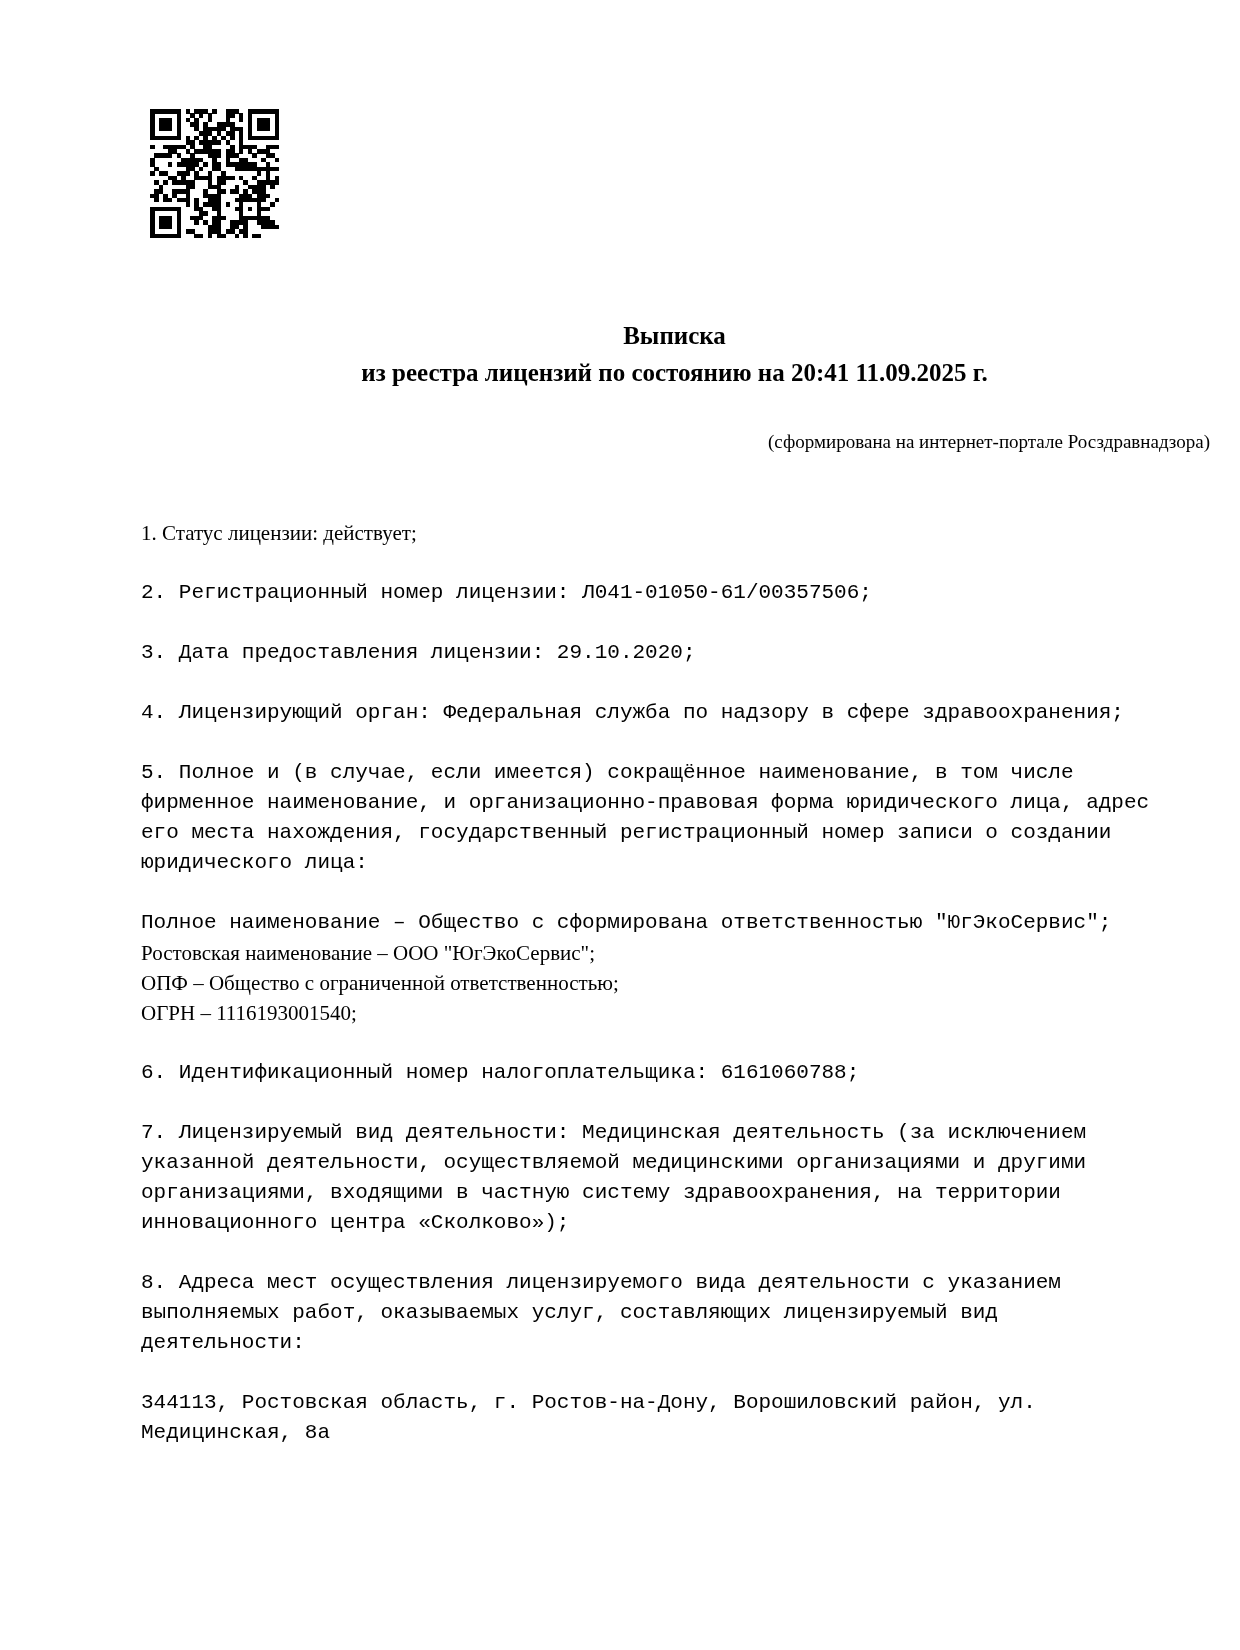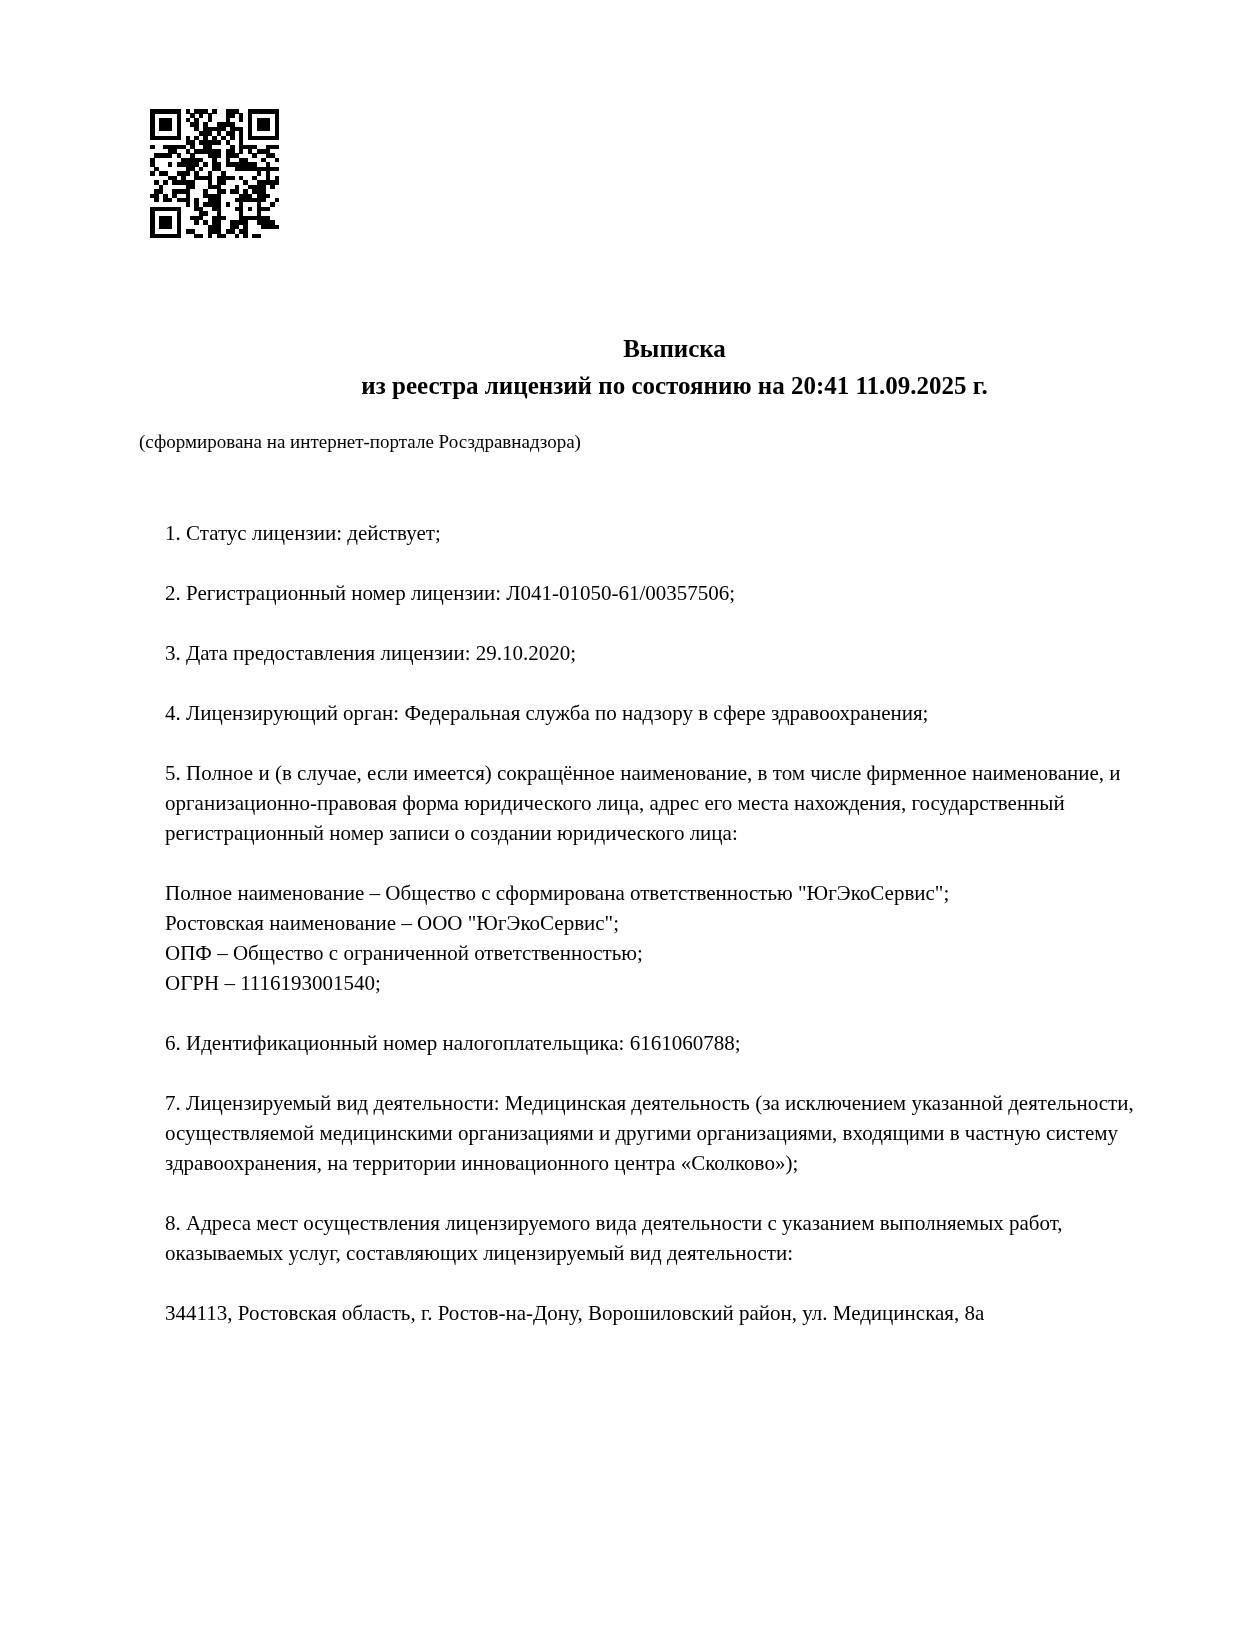--- a/index.html
+++ b/index.html
@@ -25,52 +25,52 @@
   }
   .qr svg {
     display: block;
     width: 129px;
     height: 129px;
     shape-rendering: crispEdges;
   }
   .title-block {
     position: absolute;
     left: 139px;
-    top: 330px;
+    top: 317px;
     width: 1071px;
     text-align: center;
     font-weight: bold;
     font-size: 25px;
     line-height: 37px;
     white-space: nowrap;
   }
   .subtitle {
     position: absolute;
     left: 139px;
     top: 429px;
     width: 1071px;
-    text-align: left;
+    text-align: right;
     font-size: 19px;
     line-height: 26px;
   }
   .body-text {
     position: absolute;
     left: 141px;
     top: 518px;
     width: 1015px;
     font-size: 21px;
     line-height: 30px;
-    margin-left: 24px;
   }
   .body-text p {
     margin: 0;
     padding: 0;
   }
   .body-text p.gap {
     margin-top: 30px;
+    font-family: Liberation Mono, monospace;
   }
 </style>
 </head>
 <body>
 
 <div class="page">
 
   <div class="qr">
     <svg id="qr-svg" viewBox="0 0 129 129" xmlns="http://www.w3.org/2000/svg" fill="#000000">
         <rect x="0.00" y="0.00" width="4.50" height="4.50"></rect>

